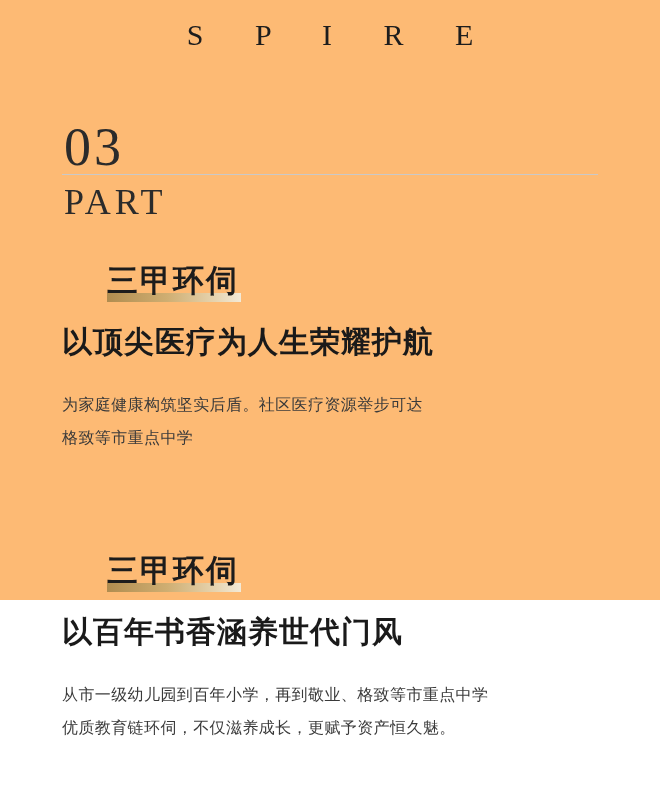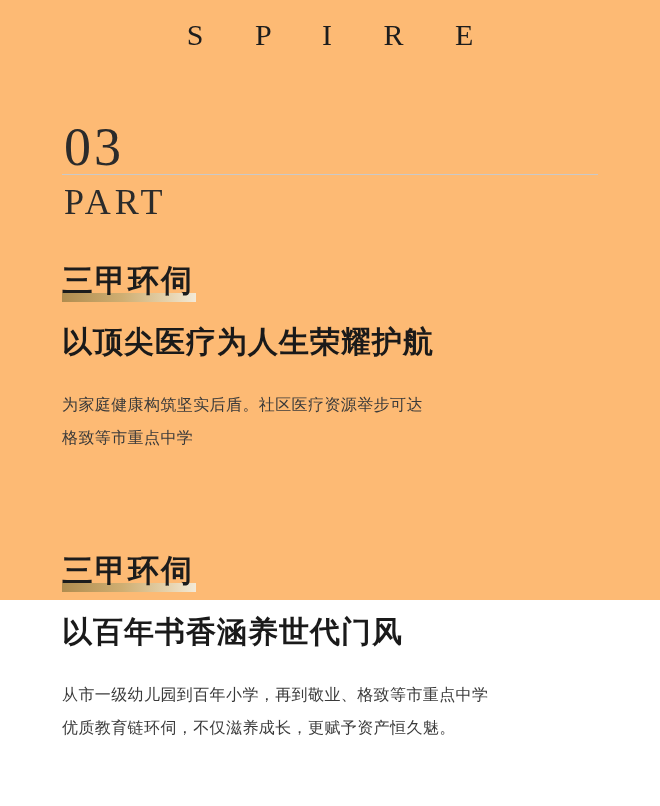--- a/index.html
+++ b/index.html
@@ -94,20 +94,21 @@
     left: 62px;
     width: 540px;
   }
   .section-1 { top: 262px; }
   .section-2 { top: 552px; }
 
   .headline-wrap {
     position: relative;
     display: inline-block;
     padding: 0 2px 0 0;
+    margin-left: 45px;
   }
   .headline {
     position: relative;
     font-family: "Liberation Serif", serif;
     font-size: 31px;
     line-height: 38px;
     font-weight: 700;
     letter-spacing: 2px;
     color: #1c1c1c;
     z-index: 2;

